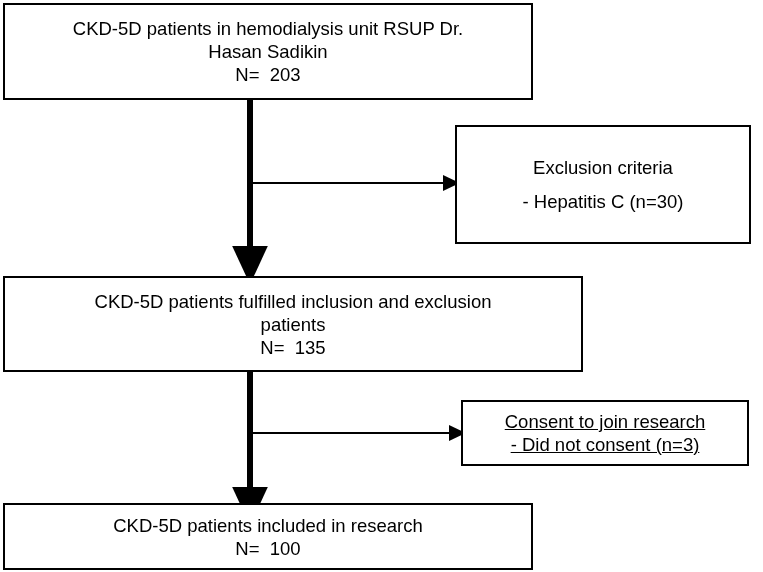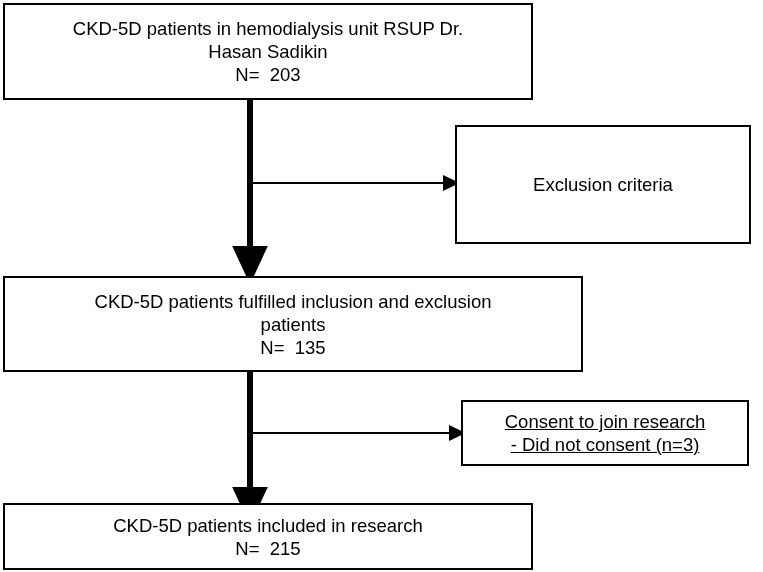--- a/index.html
+++ b/index.html
@@ -83,31 +83,32 @@
   </svg>
 
   <div class="node" id="box-source">
     <span class="line">CKD-5D patients in hemodialysis unit RSUP Dr.</span>
     <span class="line">Hasan Sadikin</span>
     <span class="line">N=  203</span>
   </div>
 
   <div class="node" id="box-exclusion">
     <span class="line">Exclusion criteria</span>
+    <span class="line">- Hepatitis C (n=30)</span>
   </div>
 
   <div class="node" id="box-eligible">
     <span class="line">CKD-5D patients fulfilled inclusion and exclusion</span>
     <span class="line">patients</span>
     <span class="line">N=  135</span>
   </div>
 
   <div class="node" id="box-consent">
     <span class="line">Consent to join research</span>
     <span class="line">- Did not consent (n=3)</span>
   </div>
 
   <div class="node" id="box-included">
     <span class="line">CKD-5D patients included in research</span>
-    <span class="line">N=  215</span>
+    <span class="line">N=  100</span>
   </div>
 
 </div>
 
 </body></html>

